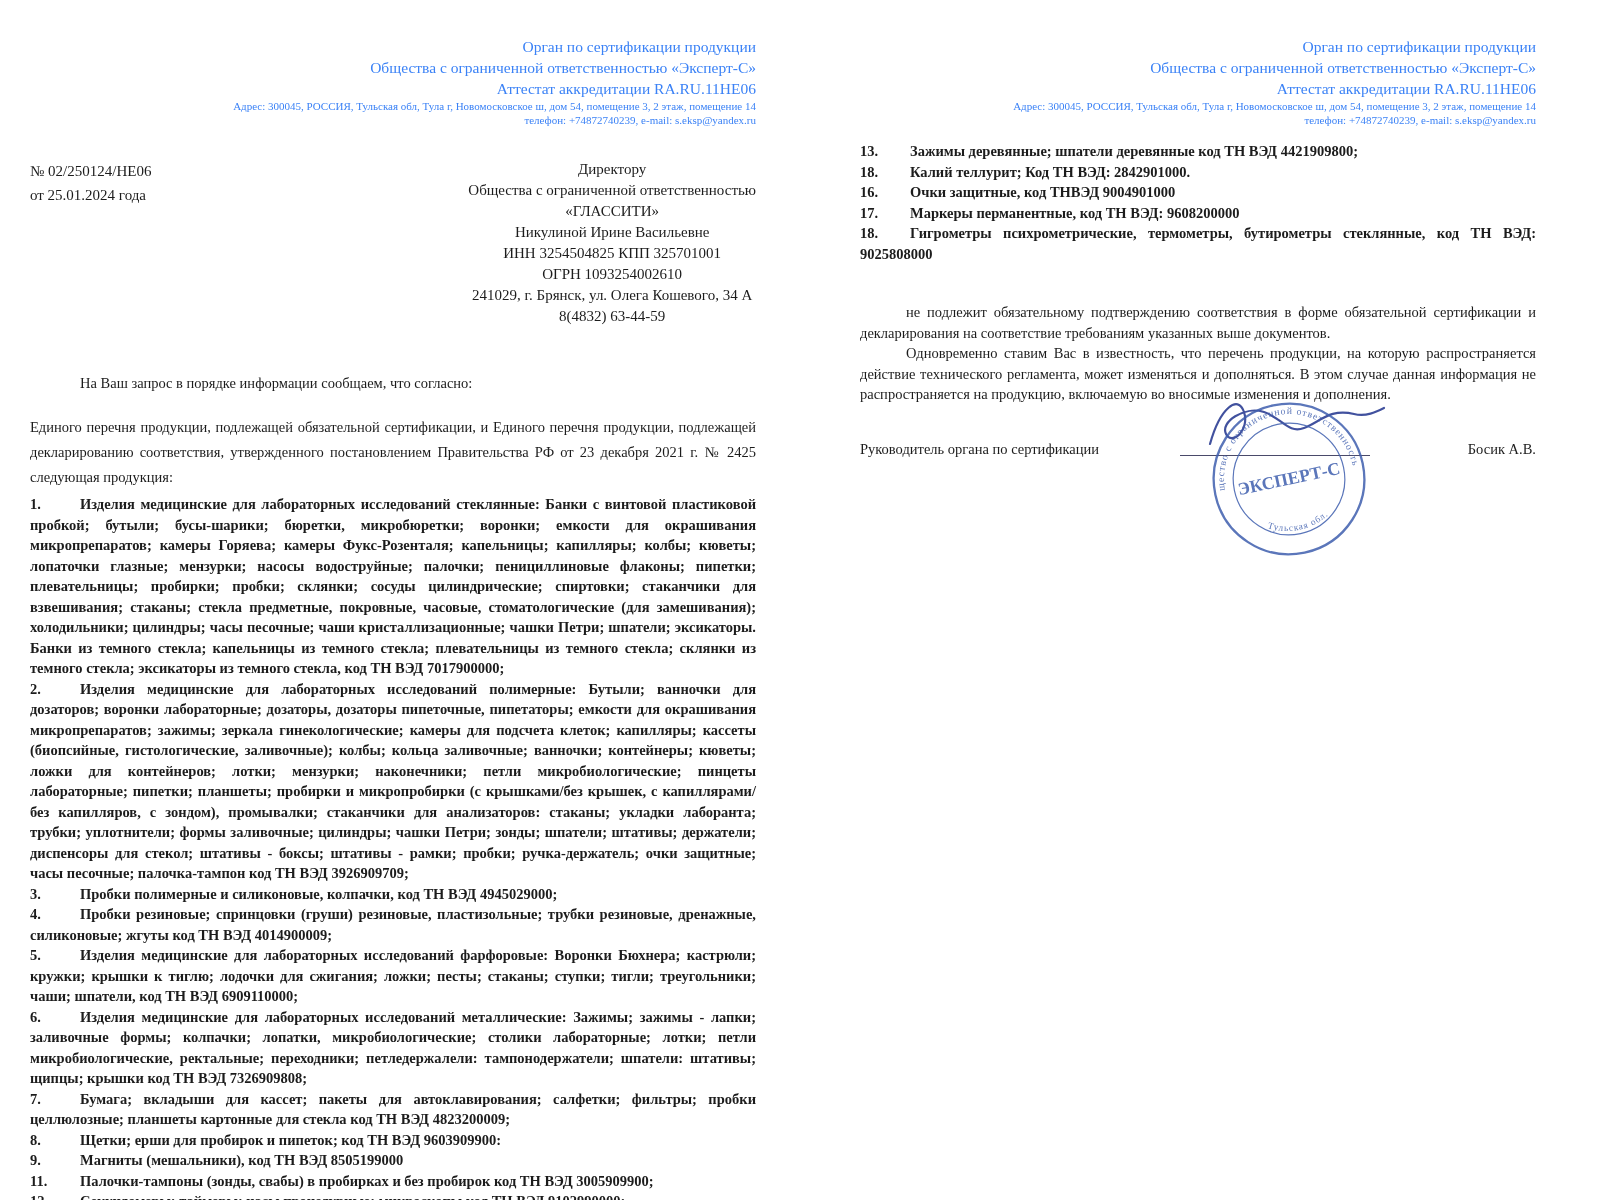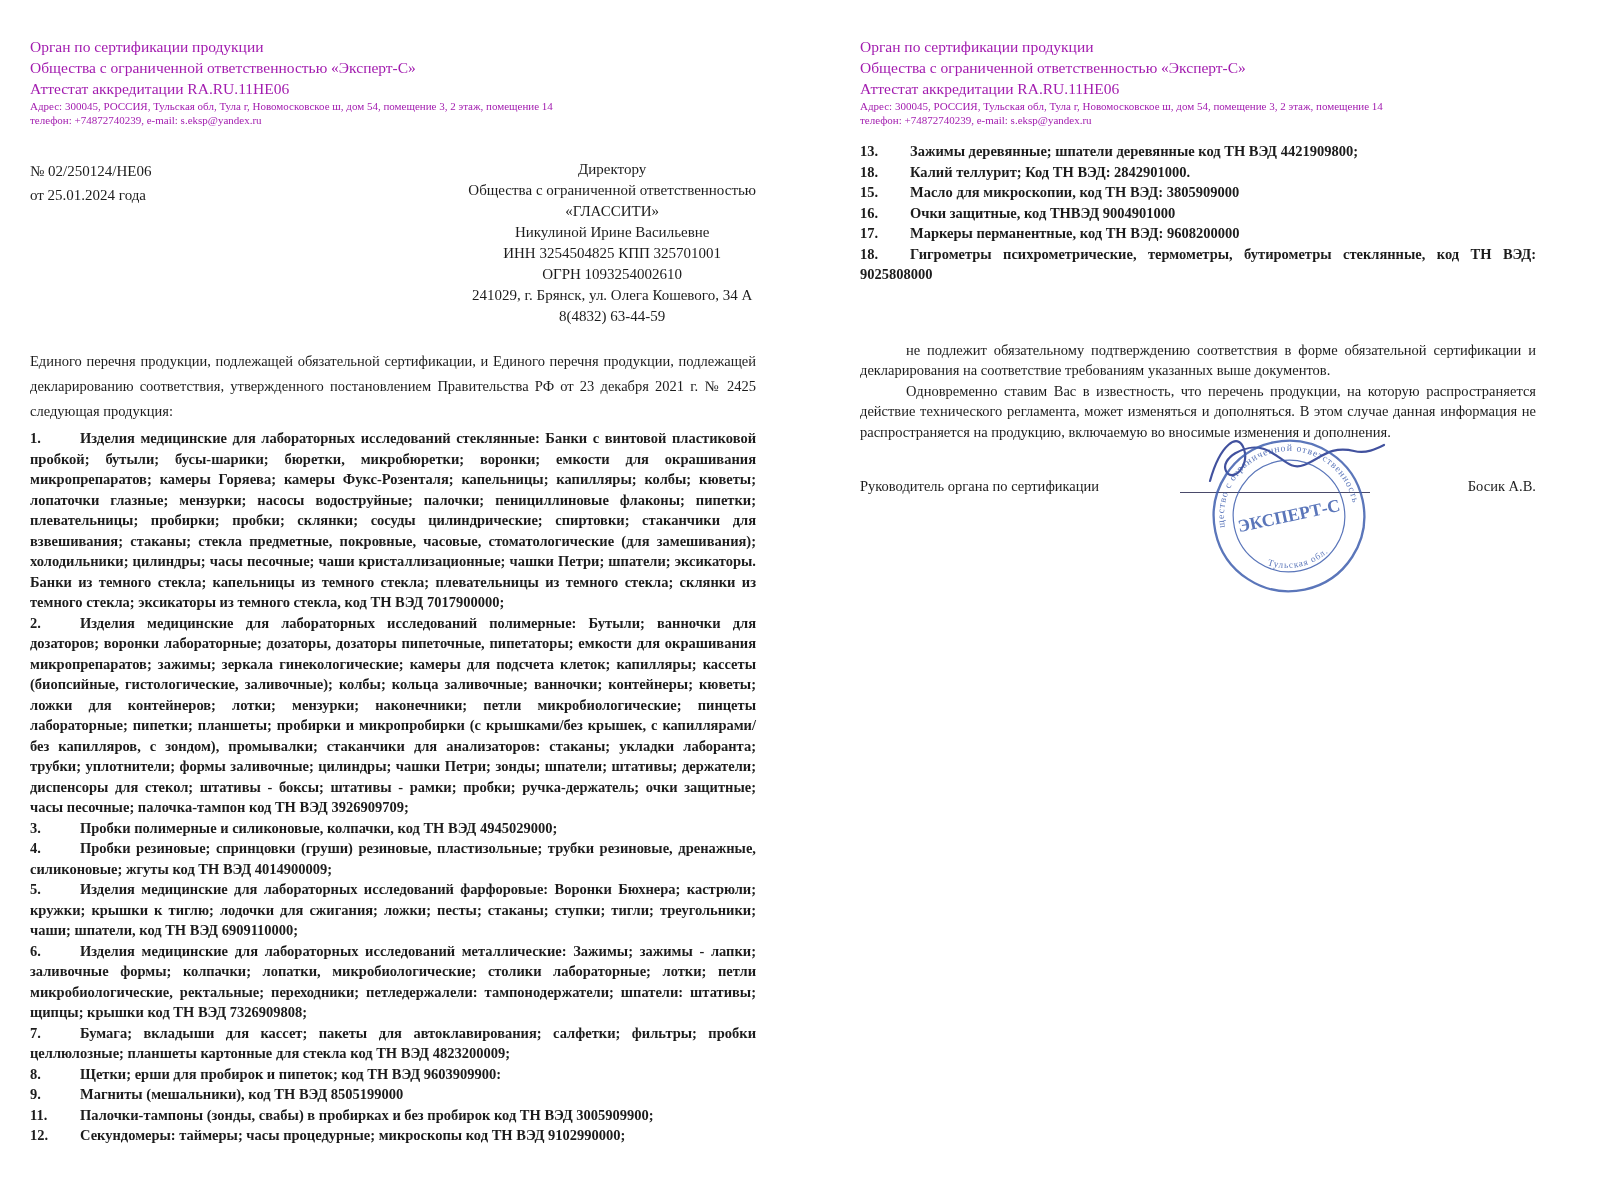--- a/index.html
+++ b/index.html
@@ -6,38 +6,38 @@
   html,body { margin:0; padding:0; }
   body {
     width:1600px; height:1200px; position:relative; overflow:hidden;
     background:#ffffff; color:#1c1c1c;
     font-family:"Liberation Serif","DejaVu Serif",serif;
   }
   .page { position:absolute; top:36px; }
   .page-left  { left:30px;  width:726px; }
   .page-right { left:860px; width:676px; }
 
-  .org-header { text-align:left; color:#a21caf; }
+  .org-header { text-align:right; color:#3b82f6; }
   .org-header .big   { font-size:15.5px; line-height:21px; }
   .org-header .small { font-size:11px;   line-height:14px; }
 
   .ref-row { display:flex; justify-content:space-between; margin-top:32px;gap:13px; }
   .ref       { font-size:15px; line-height:24px; }
   .addressee { text-align:center; font-size:15px; line-height:21px; }
 
   .intro { margin:46px 0 0; font-size:14.5px; line-height:20px; text-indent:50px; }
   .lead  { margin:22px 0 0; font-size:14.5px; line-height:25px; text-align:justify; }
 
   .items { margin-top:4px; }
   .item  { margin:0; font-size:14.5px; line-height:20.5px; text-align:justify;font-weight:bold; }
   .item .num { display:inline-block; width:50px; }
 
   .items-right { margin-top:14px; }
 
-  .closing { margin-top:55px; }
+  .closing { margin-top:38px; }
   .body-para { margin:0; font-size:14.5px; line-height:20.5px; text-align:justify; text-indent:46px; }
 
   .sig-row { position:relative; margin-top:36px; height:150px; font-size:14.5px; }
   .sig-title { position:absolute; left:0; top:0; }
   .sig-name  { position:absolute; right:0; top:0;margin-left:7px; }
   .sig-line  { position:absolute; left:320px; top:14px; width:190px; border-bottom:1.5px solid #4a4a6a; }
   .sig-squiggle { position:absolute; left:340px; top:-55px; }
   .stamp {
     position:absolute; left:350px; top:-41px; width:158px; height:158px;
     opacity:0.85; transform:rotate(-12deg);
@@ -66,20 +66,21 @@
       <div>Общества с ограниченной ответственностью</div>
       <div>«ГЛАССИТИ»</div>
       <div>Никулиной Ирине Васильевне</div>
       <div>ИНН 3254504825 КПП 325701001</div>
       <div>ОГРН 1093254002610</div>
       <div>241029, г. Брянск, ул. Олега Кошевого, 34 А</div>
       <div>8(4832) 63-44-59</div>
     </div>
   </div>
 
+  <p class="intro">На Ваш запрос в порядке информации сообщаем, что согласно:</p>
   <p class="lead">Единого перечня продукции, подлежащей обязательной сертификации, и Единого перечня продукции, подлежащей декларированию соответствия, утвержденного постановлением Правительства РФ от 23 декабря 2021 г. № 2425 следующая продукция:</p>
 
   <div class="items">
     <p class="item"><span class="num">1.</span><span>Изделия медицинские для лабораторных исследований стеклянные: Банки с винтовой пластиковой пробкой; бутыли; бусы-шарики; бюретки, микробюретки; воронки; емкости для окрашивания микропрепаратов; камеры Горяева; камеры Фукс-Розенталя; капельницы; капилляры; колбы; кюветы; лопаточки глазные; мензурки; насосы водоструйные; палочки; пенициллиновые флаконы; пипетки; плевательницы; пробирки; пробки; склянки; сосуды цилиндрические; спиртовки; стаканчики для взвешивания; стаканы; стекла предметные, покровные, часовые, стоматологические (для замешивания); холодильники; цилиндры; часы песочные; чаши кристаллизационные; чашки Петри; шпатели; эксикаторы. Банки из темного стекла; капельницы из темного стекла; плевательницы из темного стекла; склянки из темного стекла; эксикаторы из темного стекла, код ТН ВЭД 7017900000;</span></p>
     <p class="item"><span class="num">2.</span><span>Изделия медицинские для лабораторных исследований полимерные: Бутыли; ванночки для дозаторов; воронки лабораторные; дозаторы, дозаторы пипеточные, пипетаторы; емкости для окрашивания микропрепаратов; зажимы; зеркала гинекологические; камеры для подсчета клеток; капилляры; кассеты (биопсийные, гистологические, заливочные); колбы; кольца заливочные; ванночки; контейнеры; кюветы; ложки для контейнеров; лотки; мензурки; наконечники; петли микробиологические; пинцеты лабораторные; пипетки; планшеты; пробирки и микропробирки (с крышками/без крышек, с капиллярами/без капилляров, с зондом), промывалки; стаканчики для анализаторов: стаканы; укладки лаборанта; трубки; уплотнители; формы заливочные; цилиндры; чашки Петри; зонды; шпатели; штативы; держатели; диспенсоры для стекол; штативы - боксы; штативы - рамки; пробки; ручка-держатель; очки защитные; часы песочные; палочка-тампон код ТН ВЭД 3926909709;</span></p>
     <p class="item"><span class="num">3.</span><span>Пробки полимерные и силиконовые, колпачки, код ТН ВЭД 4945029000;</span></p>
     <p class="item"><span class="num">4.</span><span>Пробки резиновые; спринцовки (груши) резиновые, пластизольные; трубки резиновые, дренажные, силиконовые; жгуты код ТН ВЭД 4014900009;</span></p>
     <p class="item"><span class="num">5.</span><span>Изделия медицинские для лабораторных исследований фарфоровые: Воронки Бюхнера; кастрюли; кружки; крышки к тиглю; лодочки для сжигания; ложки; песты; стаканы; ступки; тигли; треугольники; чаши; шпатели, код ТН ВЭД 6909110000;</span></p>
     <p class="item"><span class="num">6.</span><span>Изделия медицинские для лабораторных исследований металлические: Зажимы; зажимы - лапки; заливочные формы; колпачки; лопатки, микробиологические; столики лабораторные; лотки; петли микробиологические, ректальные; переходники; петледержалели: тампонодержатели; шпатели: штативы; щипцы; крышки код ТН ВЭД 7326909808;</span></p>
     <p class="item"><span class="num">7.</span><span>Бумага; вкладыши для кассет; пакеты для автоклавирования; салфетки; фильтры; пробки целлюлозные; планшеты картонные для стекла код ТН ВЭД 4823200009;</span></p>
@@ -96,21 +97,20 @@
     <div class="big">Орган по сертификации продукции</div>
     <div class="big">Общества с ограниченной ответственностью «Эксперт-С»</div>
     <div class="big">Аттестат аккредитации RA.RU.11НЕ06</div>
     <div class="small">Адрес: 300045, РОССИЯ, Тульская обл, Тула г, Новомосковское ш, дом 54, помещение 3, 2 этаж, помещение 14</div>
     <div class="small">телефон: +74872740239, e-mail: s.eksp@yandex.ru</div>
   </header>
 
   <div class="items items-right">
     <p class="item"><span class="num">13.</span><span>Зажимы деревянные; шпатели деревянные код ТН ВЭД 4421909800;</span></p>
     <p class="item"><span class="num">18.</span><span>Калий теллурит; Код ТН ВЭД: 2842901000.</span></p>
-    <p class="item"><span class="num">15.</span><span>Масло для микроскопии, код ТН ВЭД: 3805909000</span></p>
     <p class="item"><span class="num">16.</span><span>Очки защитные, код ТНВЭД 9004901000</span></p>
     <p class="item"><span class="num">17.</span><span>Маркеры перманентные, код ТН ВЭД: 9608200000</span></p>
     <p class="item"><span class="num">18.</span><span>Гигрометры психрометрические, термометры, бутирометры стеклянные, код ТН ВЭД: 9025808000</span></p>
   </div>
 
   <div class="closing">
     <p class="body-para">не подлежит обязательному подтверждению соответствия в форме обязательной сертификации и декларирования на соответствие требованиям указанных выше документов.</p>
     <p class="body-para">Одновременно ставим Вас в известность, что перечень продукции, на которую распространяется действие технического регламента, может изменяться и дополняться. В этом случае данная информация не распространяется на продукцию, включаемую во вносимые изменения и дополнения.</p>
   </div>
 

